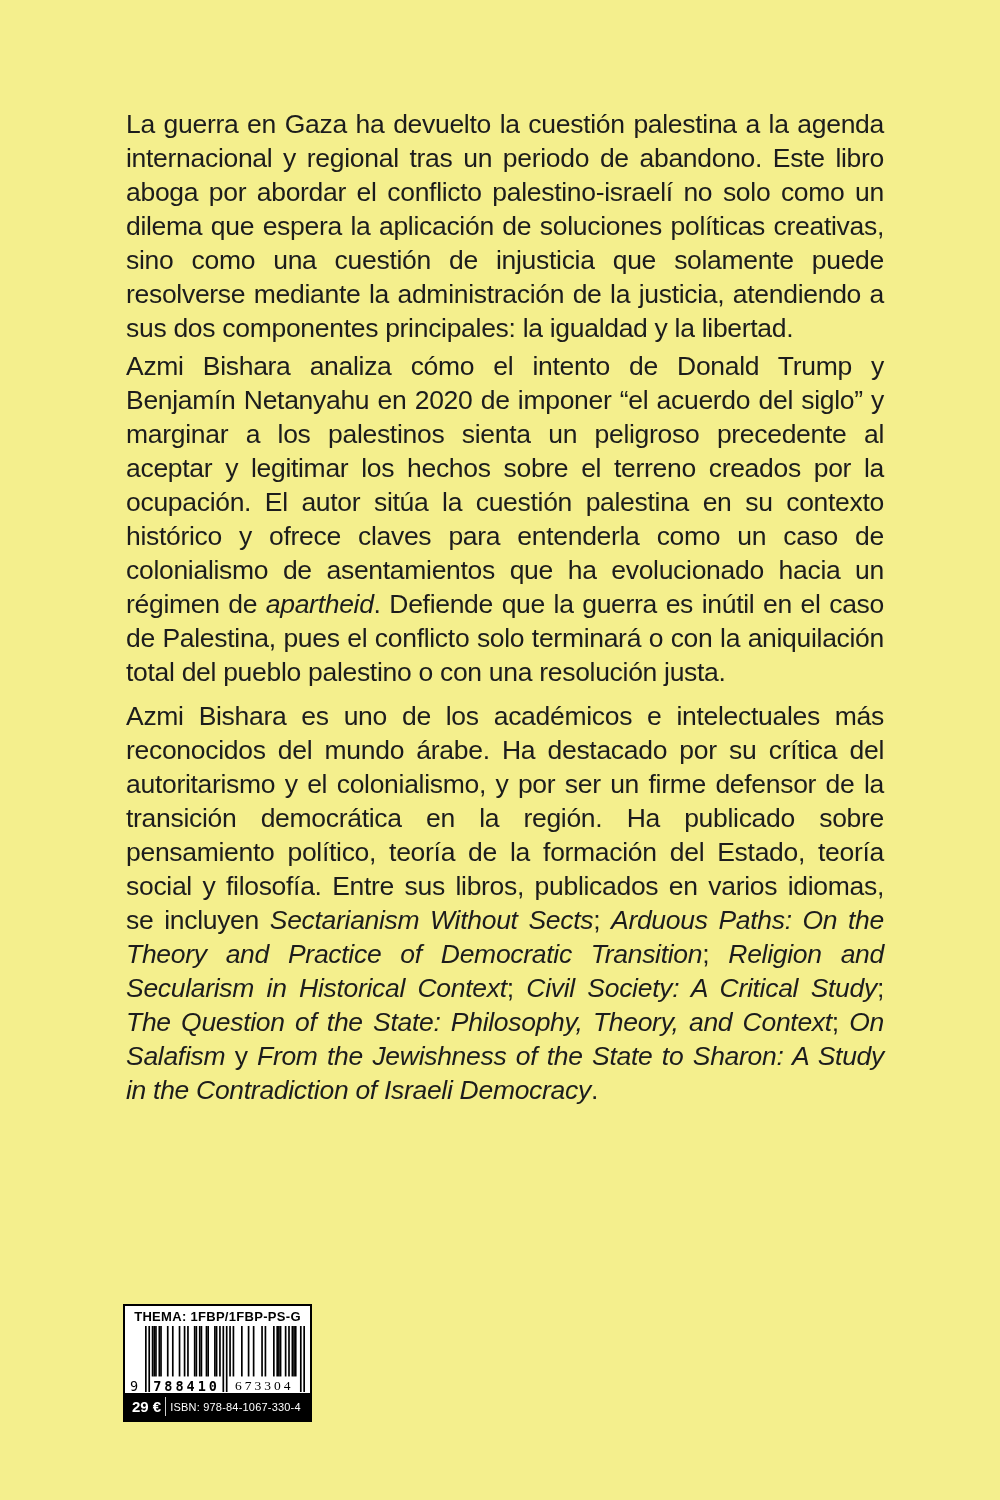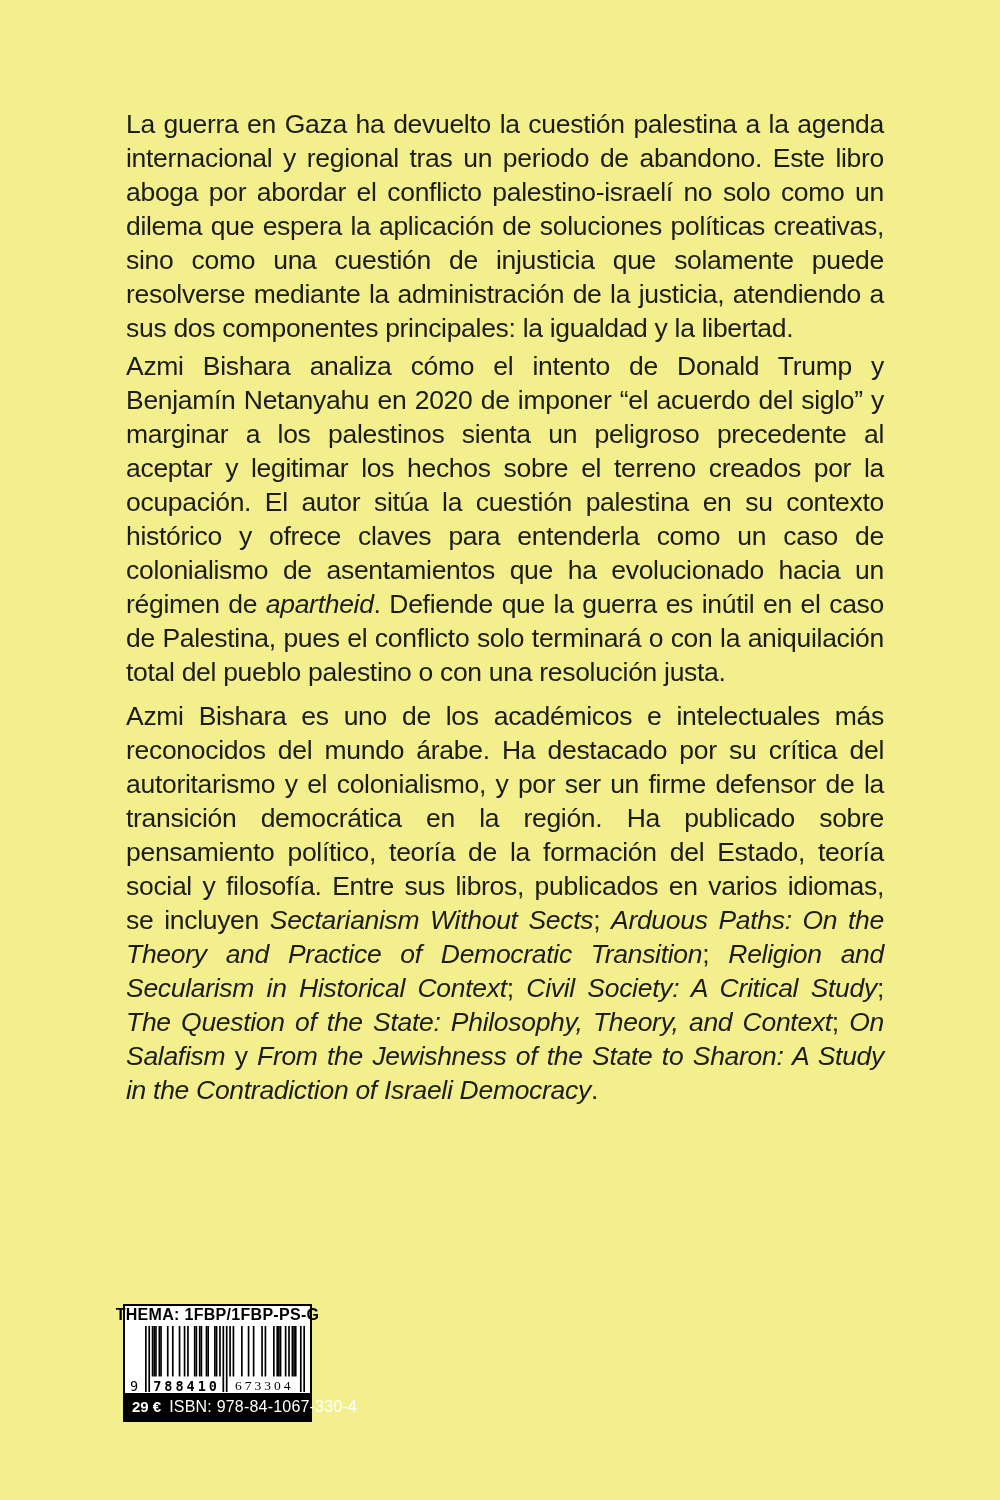--- a/index.html
+++ b/index.html
@@ -32,21 +32,21 @@
     position:absolute;
     left:123px;top:1304px;
     width:185px;
     background:#ffffff;
     border:2px solid #000000;
     box-sizing:content-box;
   }
   .thema-row{
     height:18px;
     display:flex;align-items:flex-end;justify-content:center;
-    font-size:16px;
+    font-size:13px;
     font-weight:bold;
     letter-spacing:0.3px;
     color:#000;
     white-space:nowrap;
     text-align:center;
   }
   .barcode-area{
     position:relative;
     height:66px;
     margin:2px 4px 1px 4px;
@@ -69,21 +69,21 @@
   .price-strip{
     display:flex;align-items:center;
     background:#000000;color:#ffffff;
     height:27px;
     padding-left:7px;
     gap:4px;
     white-space:nowrap;
   }
   .price-label{font-weight:bold;font-size:15px;}
   .strip-divider{width:1px;align-self:stretch;margin:4px 0;background:#cfcfcf;}
-  .isbn-label{font-size:16px;letter-spacing:0.2px;}
+  .isbn-label{font-size:11px;letter-spacing:0.2px;}
 </style>
 </head>
 <body>
 
 <div class="cover">
 
   <div class="text-block">
       <p><span class="seg-normal">La guerra en Gaza ha devuelto la cuestión palestina a la agenda internacional y regional tras un periodo de abandono. Este libro aboga por abordar el conflicto palestino-israelí no solo como un dilema que espera la aplicación de soluciones políticas creativas, sino como una cuestión de injusticia que solamente puede resolverse mediante la administración de la justicia, atendiendo a sus dos componentes principales: la igualdad y la libertad.</span></p>
       <p><span class="seg-normal">Azmi Bishara analiza cómo el intento de Donald Trump y Benjamín Netanyahu en 2020 de imponer “el acuerdo del siglo” y marginar a los palestinos sienta un peligroso precedente al aceptar y legitimar los hechos sobre el terreno creados por la ocupación. El autor sitúa la cuestión palestina en su contexto histórico y ofrece claves para entenderla como un caso de colonialismo de asentamientos que ha evolucionado hacia un régimen de </span><span class="seg-italic">apartheid</span><span class="seg-normal">. Defiende que la guerra es inútil en el caso de Palestina, pues el conflicto solo terminará o con la aniquilación total del pueblo palestino o con una resolución justa.</span></p>
       <p><span class="seg-bold">Azmi Bishara</span><span class="seg-normal"> es uno de los académicos e intelectuales más reconocidos del mundo árabe. Ha destacado por su crítica del autoritarismo y el colonialismo, y por ser un firme defensor de la transición democrática en la región. Ha publicado sobre pensamiento político, teoría de la formación del Estado, teoría social y filosofía. Entre sus libros, publicados en varios idiomas, se incluyen </span><span class="seg-italic">Sectarianism Without Sects</span><span class="seg-normal">; </span><span class="seg-italic">Arduous Paths: On the Theory and Practice of Democratic Transition</span><span class="seg-normal">; </span><span class="seg-italic">Religion and Secularism in Historical Context</span><span class="seg-normal">; </span><span class="seg-italic">Civil Society: A Critical Study</span><span class="seg-normal">; </span><span class="seg-italic">The Question of the State: Philosophy, Theory, and Context</span><span class="seg-normal">; </span><span class="seg-italic">On Salafism</span><span class="seg-normal"> y </span><span class="seg-italic">From the Jewishness of the State to Sharon: A Study in the Contradiction of Israeli Democracy</span><span class="seg-normal">.</span></p>

